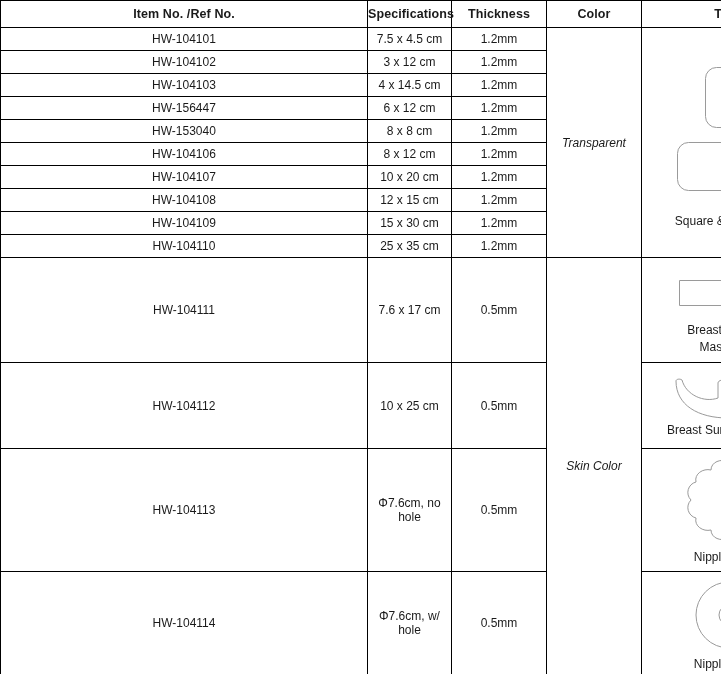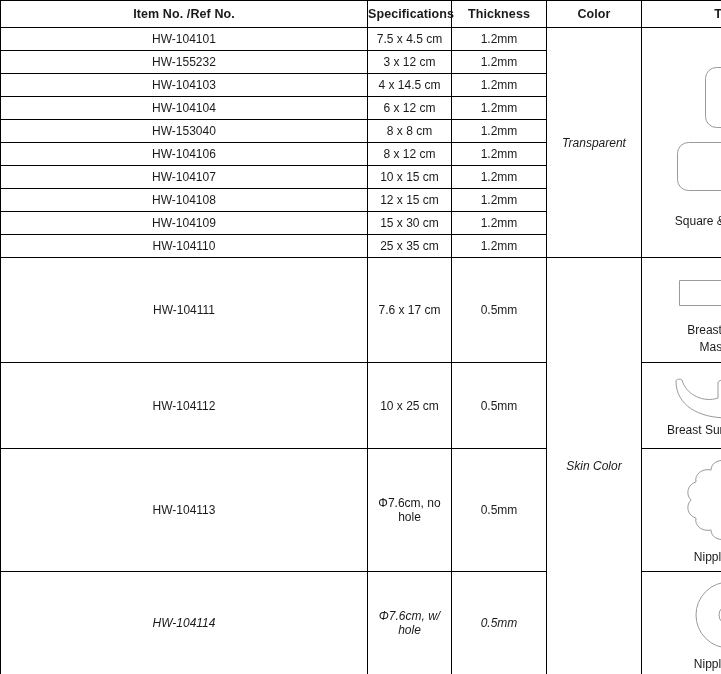--- a/index.html
+++ b/index.html
@@ -50,21 +50,21 @@
   }
   th.item{
     text-align:left;
     padding-left:7px;
   }
   tr.short td{height:22px;margin-top:20px;}
 
   td.tall-a{height:104px;}
   td.tall-b{height:85px;margin-top:34px;}
   td.tall-c{height:122px;}
-  td.tall-d{height:102px;font-style:italic;}
+  td.tall-d{height:102px;}
 
   td.colorcell{font-size:12px;font-style:italic;}
   td.typecell{
     padding:0;
     vertical-align:top;
   }
 
   
   table.typeinner{
     border-collapse:collapse;
@@ -134,47 +134,47 @@
             <svg width="136" height="156" viewBox="0 0 136 156" aria-hidden="true">
               <rect class="ln" x="44.5" y="11.5" width="60" height="60" rx="11" ry="11"></rect>
               <rect class="ln" x="16.5" y="86.5" width="116" height="48" rx="11" ry="11"></rect>
             </svg>
             <div class="shape-caption">Square &amp; Rectangle</div>
           </div>
         </td>
       </tr>
 
       <tr class="short">
-        <td class="item">HW-155232</td>
+        <td class="item">HW-104102</td>
         <td>3 x 12 cm</td>
         <td>1.2mm</td>
       </tr>
       <tr class="short">
         <td class="item">HW-104103</td>
         <td>4 x 14.5 cm</td>
         <td>1.2mm</td>
       </tr>
       <tr class="short">
-        <td class="item">HW-104104</td>
+        <td class="item">HW-156447</td>
         <td>6 x 12 cm</td>
         <td>1.2mm</td>
       </tr>
       <tr class="short">
         <td class="item">HW-153040</td>
         <td>8 x 8 cm</td>
         <td>1.2mm</td>
       </tr>
       <tr class="short">
         <td class="item">HW-104106</td>
         <td>8 x 12 cm</td>
         <td>1.2mm</td>
       </tr>
       <tr class="short">
         <td class="item">HW-104107</td>
-        <td>10 x 15 cm</td>
+        <td>10 x 20 cm</td>
         <td>1.2mm</td>
       </tr>
       <tr class="short">
         <td class="item">HW-104108</td>
         <td>12 x 15 cm</td>
         <td>1.2mm</td>
       </tr>
       <tr class="short">
         <td class="item">HW-104109</td>
         <td>15 x 30 cm</td>

